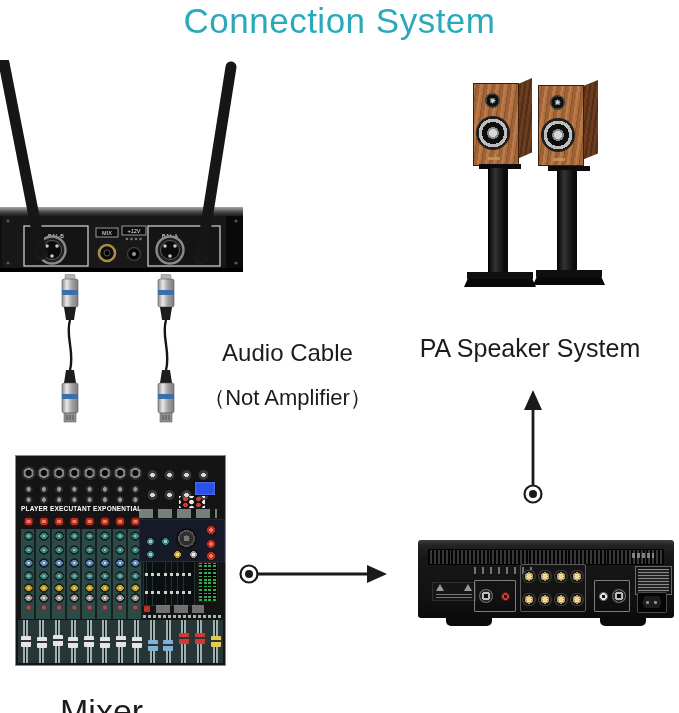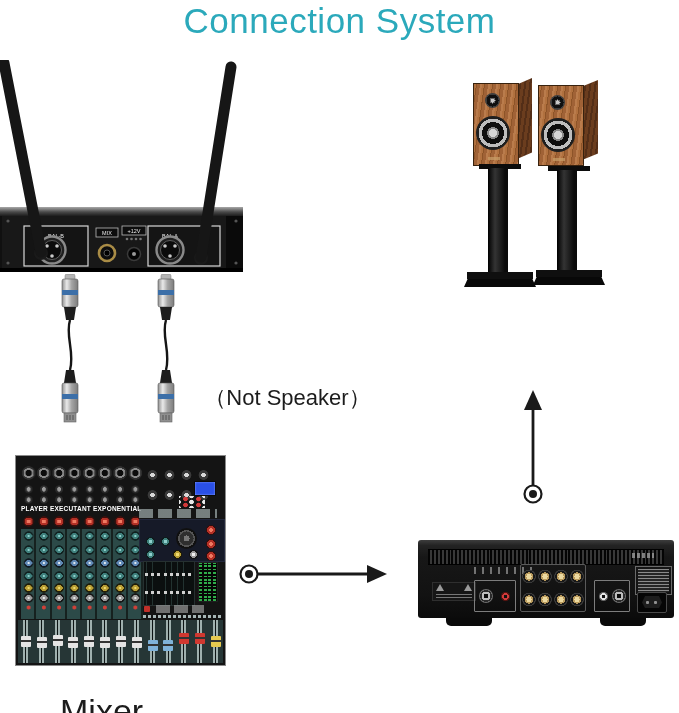--- a/index.html
+++ b/index.html
@@ -238,21 +238,22 @@
     <path d="M16,46 C 11,62 21,78 16,96" stroke="#151515" stroke-width="2.4" fill="none"></path>
     <polygon points="12,96 20,96 22,109 10,109" fill="#1d1d1d"></polygon>
     <rect x="8" y="109" width="16" height="30" rx="2" fill="url(#met)" stroke="#555" stroke-width="0.6"></rect>
     <rect x="8" y="120" width="16" height="5" fill="#3c6fa8"></rect>
     <rect x="10" y="139" width="12" height="9" fill="#8f8f8f" stroke="#666" stroke-width="0.6"></rect>
     <line x1="13" y1="141" x2="13" y2="146" stroke="#555" stroke-width="1"></line>
     <line x1="16" y1="141" x2="16" y2="146" stroke="#555" stroke-width="1"></line>
     <line x1="19" y1="141" x2="19" y2="146" stroke="#555" stroke-width="1"></line>
   </svg>
 
-  <div class="abs note-line note3 caption" style="top:383px;">（Not Speaker）</div>
+  <div class="abs note-line caption" style="top:339px;">Audio Cable</div>
+  <div class="abs note-line note3 caption" style="top:383px;">（Not Amplifier）</div>
 
   <div class="abs speakers">
     <div class="spk-side" style="left:62px;top:6px;width:15px;height:81px;"></div>
     <div class="spk-front" style="left:18px;top:11px;width:44px;height:81px;"></div>
     <div class="tweeter" style="left:30px;top:21px;"></div>
     <div class="woofer" style="left:21px;top:44px;"></div>
     <div class="spk-logo" style="left:33px;top:85px;"></div>
     <div class="stand-plate" style="left:24px;top:92px;width:42px;height:5px;"></div>
     <div class="stand-pillar" style="left:33px;top:96px;width:20px;height:104px;"></div>
     <div class="stand-base1" style="left:12px;top:200px;width:66px;height:7px;"></div>
@@ -262,20 +263,21 @@
     <div class="spk-front" style="left:83px;top:13px;width:44px;height:79px;"></div>
     <div class="tweeter" style="left:95px;top:23px;"></div>
     <div class="woofer" style="left:86px;top:46px;"></div>
     <div class="spk-logo" style="left:98px;top:86px;"></div>
     <div class="stand-plate" style="left:93px;top:94px;width:42px;height:5px;"></div>
     <div class="stand-pillar" style="left:102px;top:98px;width:20px;height:100px;"></div>
     <div class="stand-base1" style="left:81px;top:198px;width:66px;height:7px;"></div>
     <div class="stand-base2" style="left:78px;top:205px;width:72px;height:8px;"></div>
   </div>
 
+  <div class="abs lbl-speakers caption">PA Speaker System</div>
 
   <svg class="abs" style="left:512px;top:386px;" width="42" height="118" viewBox="0 0 42 118">
     <polygon points="12,24 21,4 30,24" fill="#1a1a1a"></polygon>
     <line x1="21" y1="22" x2="21" y2="99" stroke="#1a1a1a" stroke-width="2.8"></line>
     <circle cx="21" cy="108" r="8.5" fill="#ffffff" stroke="#1a1a1a" stroke-width="2.2"></circle>
     <circle cx="21" cy="108" r="4" fill="#1a1a1a"></circle>
   </svg>
 
   <svg class="abs" style="left:233px;top:556px;" width="160" height="36" viewBox="0 0 160 36">
     <circle cx="16" cy="18" r="8.5" fill="#ffffff" stroke="#1a1a1a" stroke-width="2.2"></circle>

